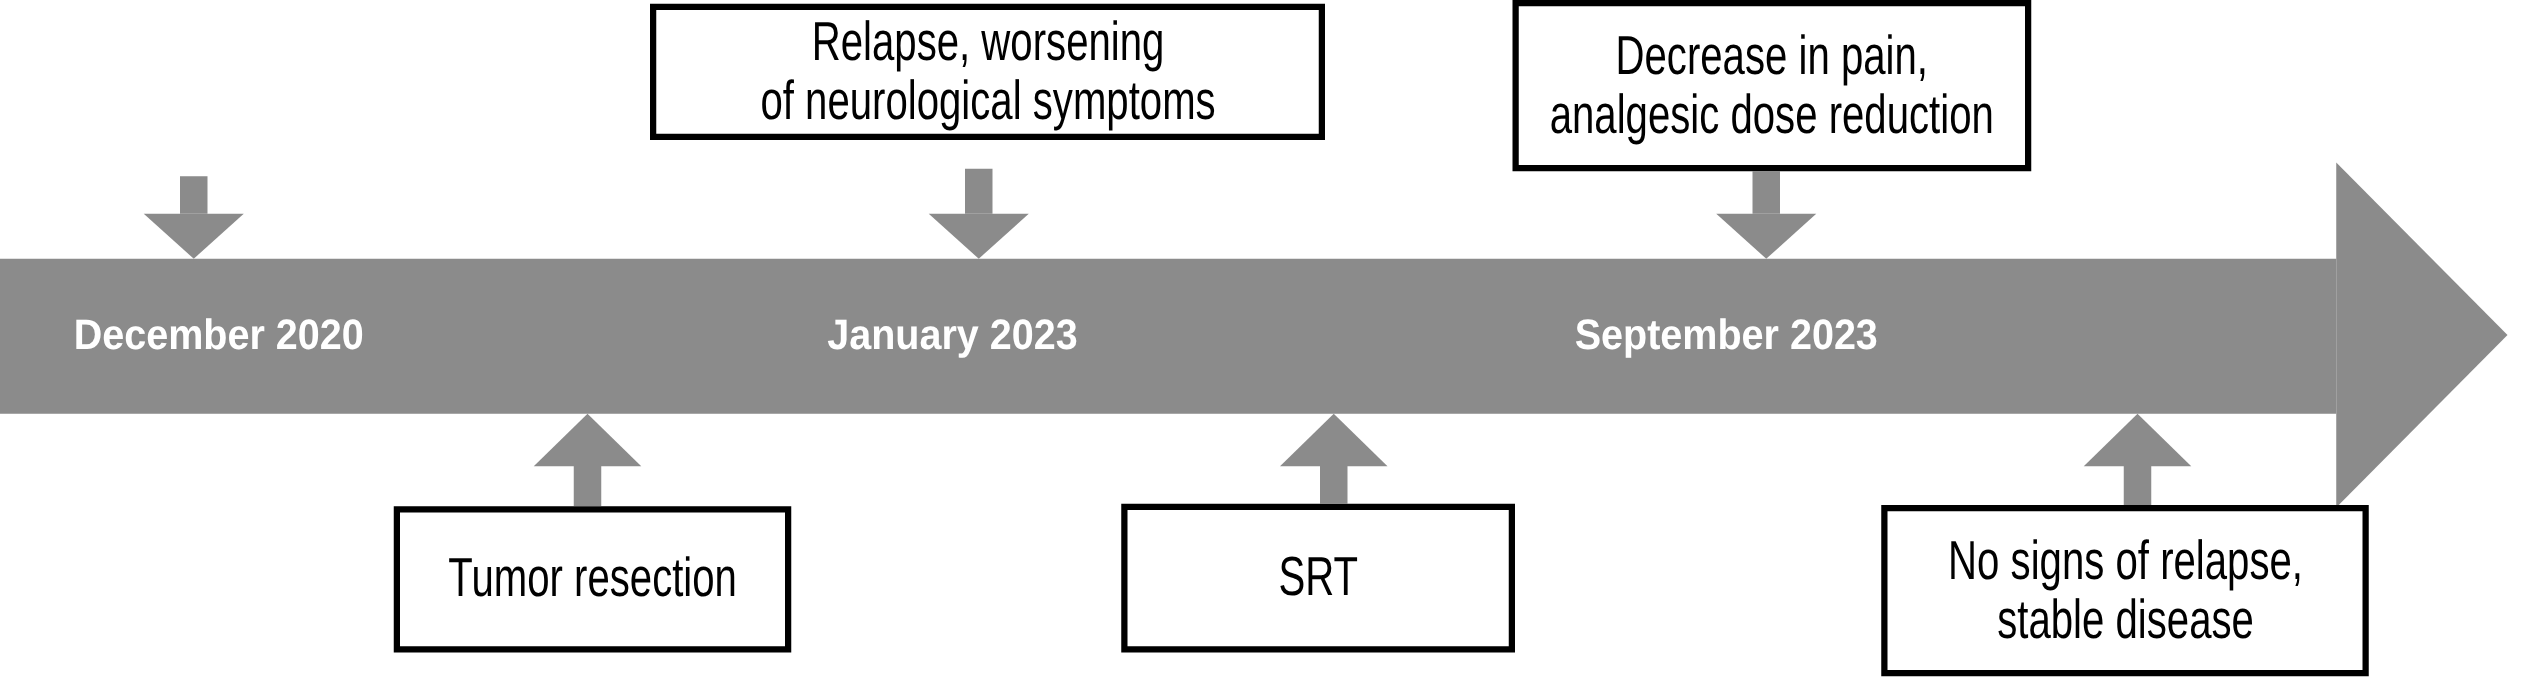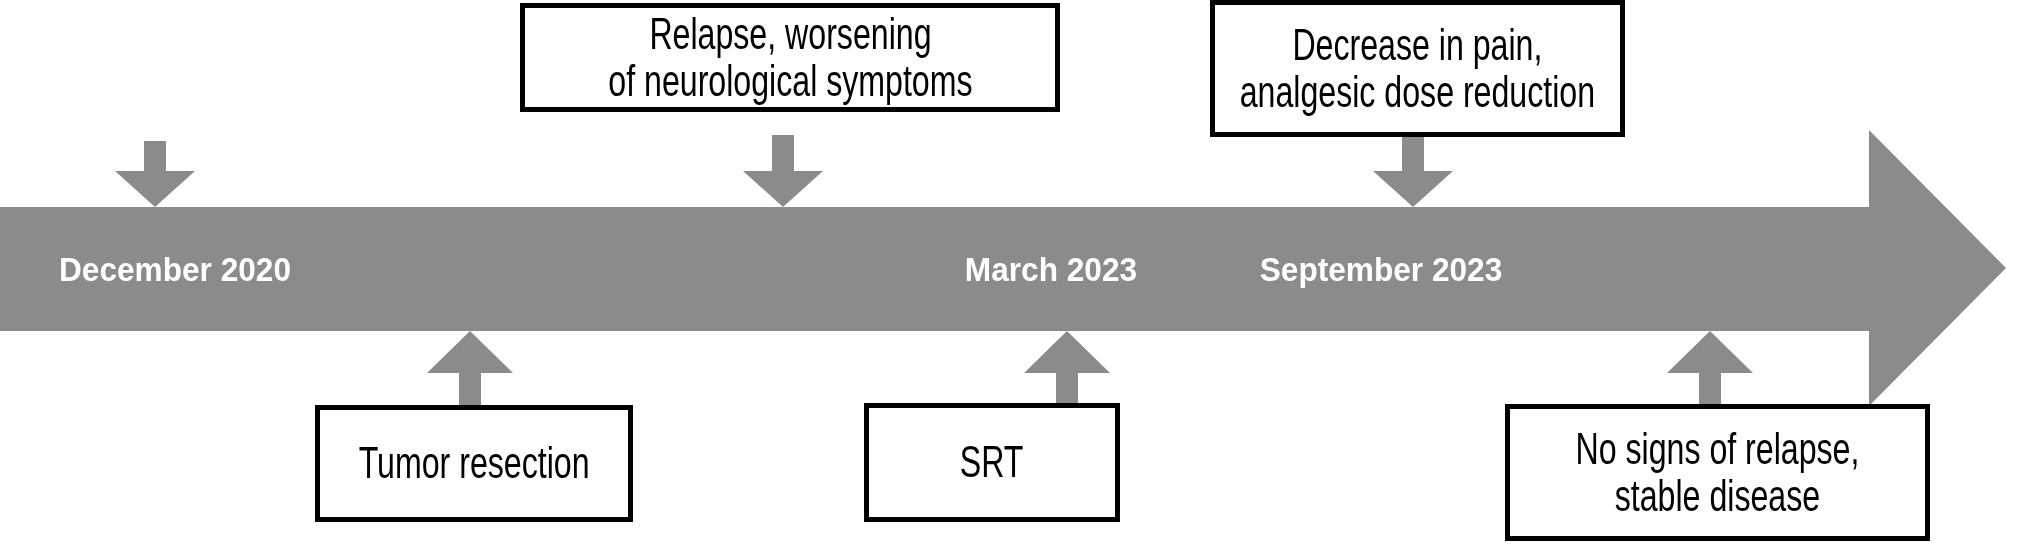--- a/index.html
+++ b/index.html
@@ -40,43 +40,43 @@
 <body>
 
 <div id="canvas">
 
   <div class="bar"></div>
   <div class="bar-head"></div>
 
   <div class="date" style="left:175px">
       <span class="dtxt">December 2020</span>
     </div>
-  <div class="date" style="left:1051px">
-      <span class="dtxt">March 2023</span>
+  <div class="date" style="left:762px">
+      <span class="dtxt">January 2023</span>
     </div>
   <div class="date" style="left:1381px">
       <span class="dtxt">September 2023</span>
     </div>
 
   <div class="box" style="left:520px;  top:3px;  width:540px; height:109px">
     <span class="txt">Relapse, worsening
 of neurological symptoms</span>
   </div>
   <div class="box" style="left:315px;  top:405px; width:318px; height:117px">
     <span class="txt">Tumor resection</span>
   </div>
 
   <div class="box" style="left:1210px; top:0px;  width:415px; height:137px">
     <span class="txt">Decrease in pain,
 analgesic dose reduction</span>
   </div>
-  <div class="box" style="left:864px;  top:403px; width:256px; height:119px">
+  <div class="box" style="left:897px;  top:403px; width:315px; height:119px">
     <span class="txt">SRT</span>
   </div>
-  <div class="box" style="left:1505px; top:404px; width:425px; height:137px">
+  <div class="box" style="left:1505px; top:404px; width:390px; height:137px">
     <span class="txt">No signs of relapse,
 stable disease</span>
   </div>
 
   <div class="stem" style="left:144px;  top:141px; height:30px"></div>
   <div class="tri down" style="left:115px;  top:171px"></div>
 
   <div class="stem" style="left:772px;  top:135px; height:36px"></div>
   <div class="tri down" style="left:743px;  top:171px"></div>
 

